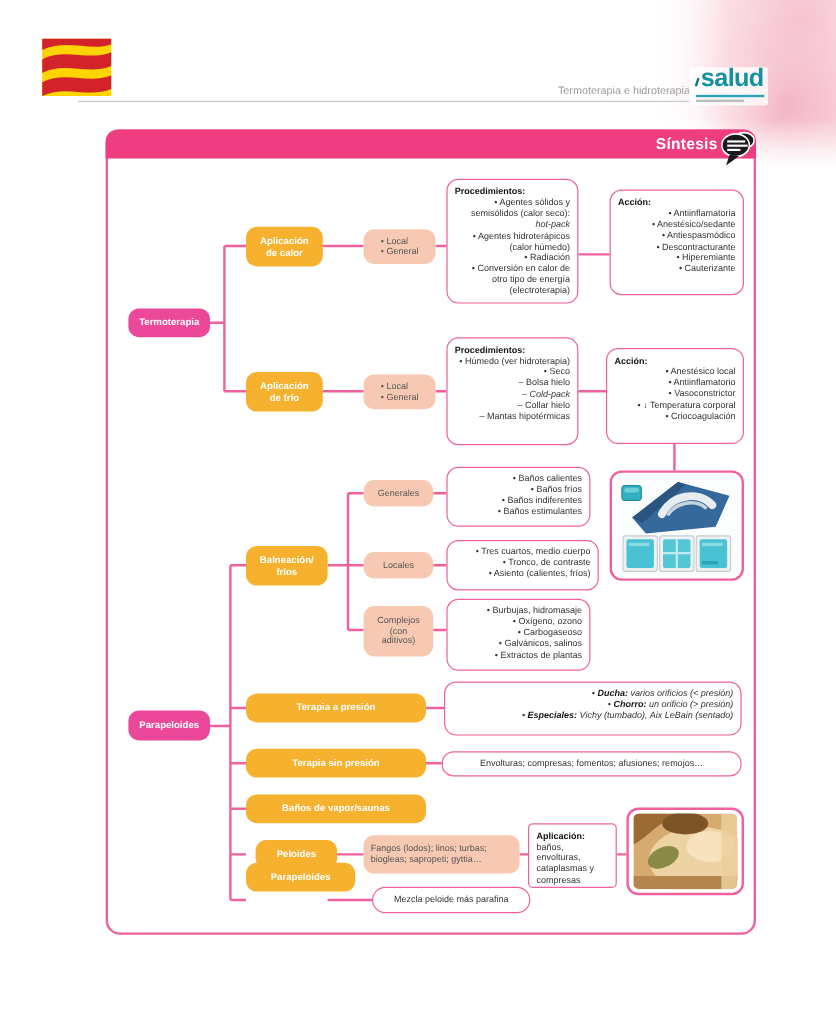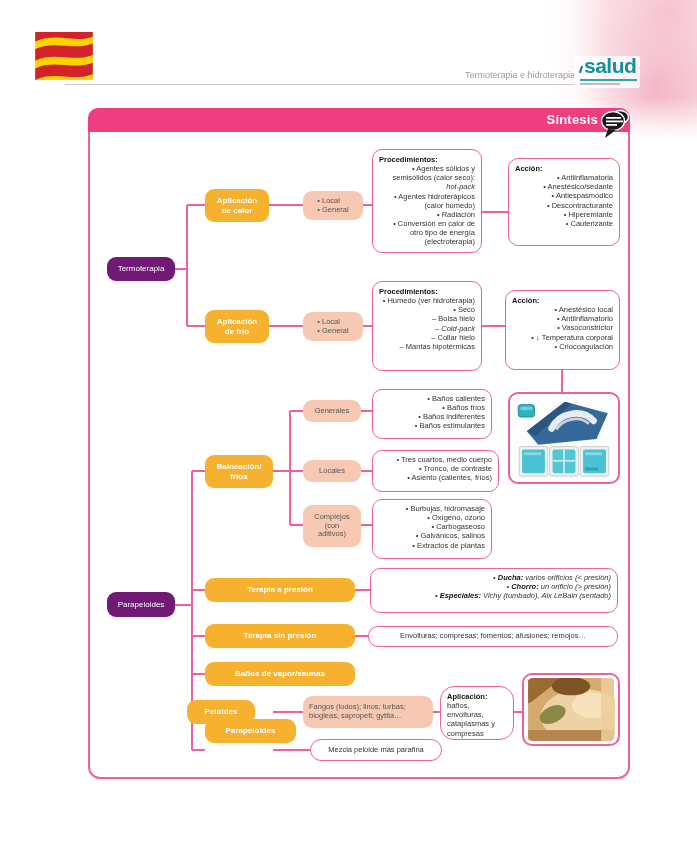--- a/index.html
+++ b/index.html
@@ -31,21 +31,21 @@
   .salud-bar.b2 { width:70%; background:#bdbdbd; height:2px; margin-top:2px; }
 
   
   .panel { left:88px; top:108px; width:542px; height:671px; border:2px solid #f0609e; border-radius:12px; background:#fff; }
   .panel-header { left:88px; top:108px; width:542px; height:24px; background:#ee3e80; border-radius:10px 10px 0 0; }
   .sintesis { top:112px; left:88px; width:510px; text-align:right; color:#fff; font-weight:bold; font-size:13px; letter-spacing:.2px; }
 
   
   .node { display:flex; flex-direction:column; align-items:center; justify-content:center;
     border-radius:9px; text-align:center; line-height:1.15; }
-  .pinkbox { background:#701a75; color:#fff; font-weight:normal; font-size:8px; }
+  .pinkbox { background:#ec4899; color:#fff; font-weight:bold; font-size:8px; }
   .yellowbox { background:#f6b12e; color:#fff; font-weight:bold; font-size:8px; }
   .salmonbox { background:#f8c9b2; color:#555; font-size:7.5px; }
   .outline { background:#fff; border:1.5px solid #f0609e; border-radius:10px; padding:5px 6px;
     font-size:7.5px; color:#333; line-height:1.22; text-align:left; }
   .bt { font-weight:bold; color:#111; }
   .li { padding-left:7px; text-indent:-7px;text-align:right; }
   .li::before { content:"• "; }
   .li.dash { margin-left:7px; }
   .li.dash::before { content:"– "; }
   .it { font-style:italic; }
@@ -250,27 +250,27 @@
     <span>Terapia sin presión</span>
   </div>
   <div class="abs outline" style="left:368px; top:626px; width:250px; height:21px; text-align:center; padding-top:4px;">
     <span>Envolturas; compresas; fomentos; afusiones; remojos…</span>
   </div>
 
   <div class="abs node yellowbox" style="left:205px; top:662px; width:150px; height:24px;">
     <span>Baños de vapor/saunas</span>
   </div>
 
-  <div class="abs node yellowbox" style="left:187px; top:700px; width:68px; height:24px;text-align:center;">
+  <div class="abs node yellowbox" style="left:213px; top:700px; width:68px; height:24px;text-align:center;">
     <span>Peloides</span>
   </div>
   <div class="abs node salmonbox" style="left:303px; top:696px; width:130px; height:32px; padding:3px 6px; text-align:left; align-items:flex-start;">
     <span>Fangos (lodos); linos; turbas; biogleas; sapropeti; gyttia…</span>
   </div>
-  <div class="abs outline" style="left:440px; top:686px; width:74px; height:54px; border-radius:14px;">
+  <div class="abs outline" style="left:440px; top:686px; width:74px; height:54px; border-radius:4px;">
     <div class="bt">Aplicación:</div>
     <div>baños, envolturas, cataplasmas y compresas</div>
   </div>
 
   <div class="abs imgbox" style="left:522px; top:673px; width:98px; height:73px;">
     <svg width="88" height="63" viewBox="0 0 94 69">
       <rect width="94" height="69" fill="#d6a96f"></rect>
       <ellipse cx="60" cy="42" rx="46" ry="30" fill="#edd2a4"></ellipse>
       <path d="M0,0 H42 C22,8 10,24 0,28 Z" fill="#9c6a33"></path>
       <ellipse cx="47" cy="9" rx="21" ry="10" fill="#7c5426"></ellipse>

